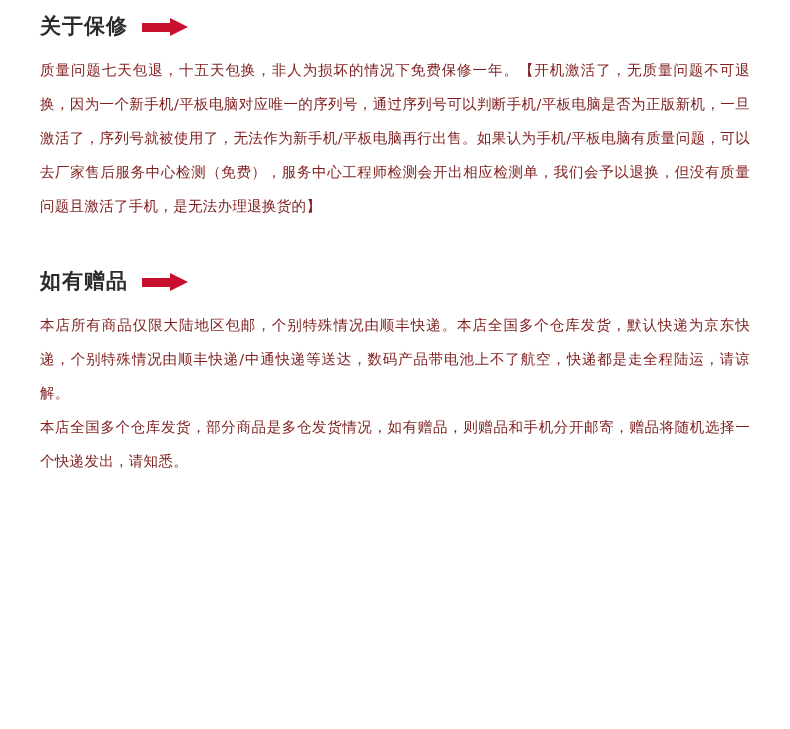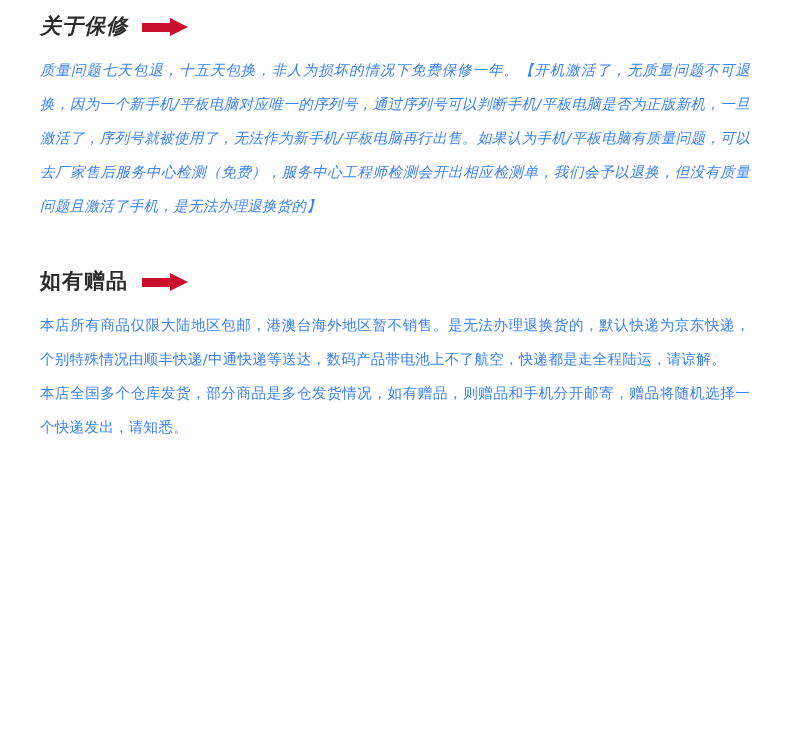--- a/index.html
+++ b/index.html
@@ -58,28 +58,28 @@
     top: 0;
     width: 0;
     height: 0;
     border-top: 9px solid transparent;
     border-bottom: 9px solid transparent;
     border-left: 18px solid #c8102e;
   }
   .para {
     font-size: 14.5px;
     line-height: 34px;
-    color: #3b82f6;
+    color: #7f1d1d;
     text-align: justify;
     margin: 0;
     letter-spacing: 0.3px;
   }
   .gap-warranty { height: 44px; }
   .gap-shipping { height: 44px; }
-  .sec-warranty { padding-top: 6px; font-style: italic; }
+  .sec-warranty { padding-top: 6px; }
   .sec-shipping { padding-top: 2px; }
   .sec-invoice { padding-top: 2px; }
 </style>
 </head>
 <body>
 
 <div class="page">
 
   <div class="section sec-warranty">
     <div class="section-head">
@@ -95,20 +95,20 @@
   <div class="gap-warranty"></div>
 
   <div class="section sec-shipping">
     <div class="section-head">
       <span class="section-title">如有赠品</span>
       <span class="arrow">
         <span class="shaft"></span>
           <span class="head"></span>
       </span>
     </div>
-    <p class="para">本店所有商品仅限大陆地区包邮，港澳台海外地区暂不销售。是无法办理退换货的，默认快递为京东快递，个别特殊情况由顺丰快递/中通快递等送达，数码产品带电池上不了航空，快递都是走全程陆运，请谅解。</p>
+    <p class="para">本店所有商品仅限大陆地区包邮，个别特殊情况由顺丰快递。本店全国多个仓库发货，默认快递为京东快递，个别特殊情况由顺丰快递/中通快递等送达，数码产品带电池上不了航空，快递都是走全程陆运，请谅解。</p>
     <p class="para">本店全国多个仓库发货，部分商品是多仓发货情况，如有赠品，则赠品和手机分开邮寄，赠品将随机选择一个快递发出，请知悉。</p>
   </div>
 
   <div class="gap-shipping"></div>
 
 
 </div>
 
 </body></html>

